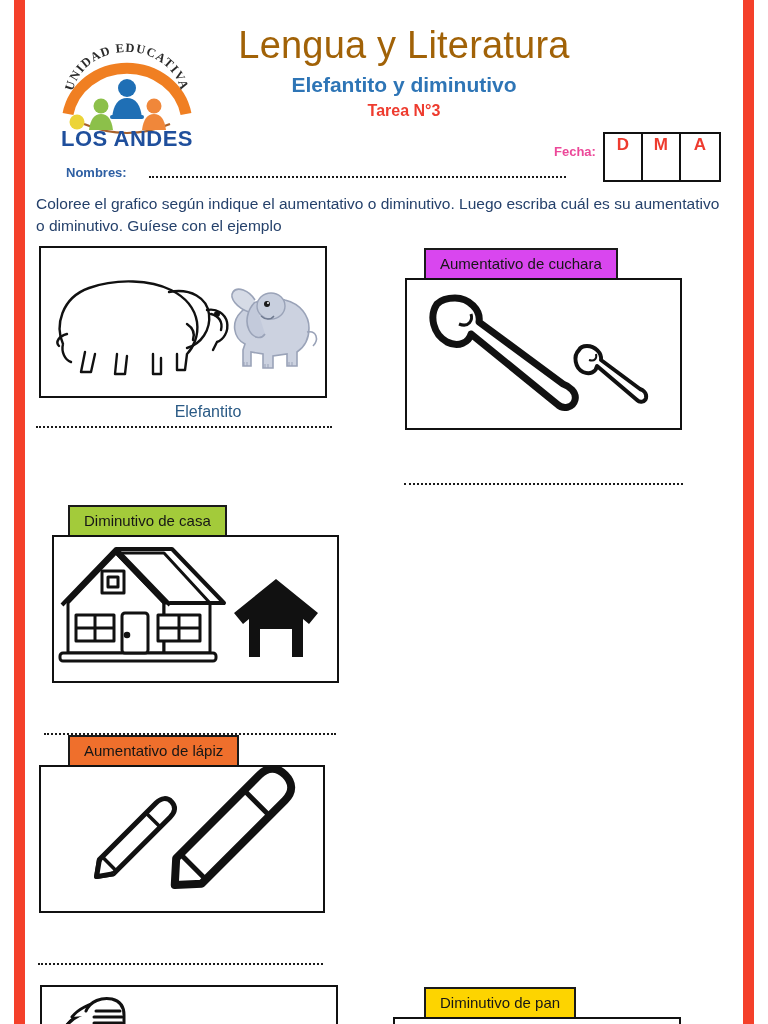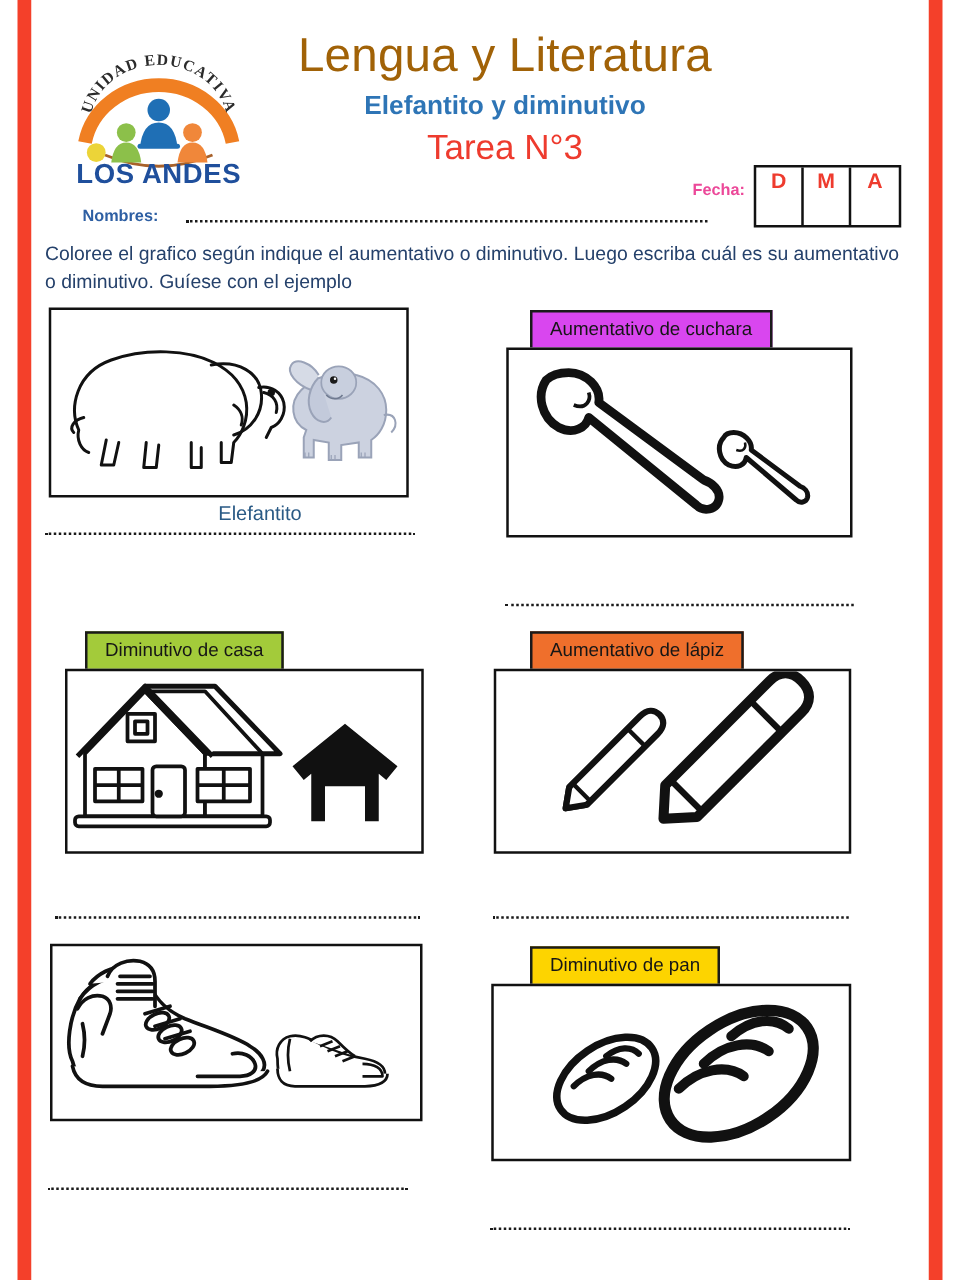--- a/index.html
+++ b/index.html
@@ -24,21 +24,21 @@
 
   .titles { position:absolute; left:170px; top:14px; width:400px; text-align:center; }
   .t-main {
     font-size:38px; font-weight:normal; color:#a16207; letter-spacing:.2px;
     line-height:1.15;
   }
   .t-sub {
     font-size:21px; font-weight:bold; color:#2e75b6; margin-top:4px; line-height:1.2;
   }
   .t-task {
-    font-size:28px; font-weight:normal; color:#ee3b2e; margin-top:5px;
+    font-size:16px; font-weight:bold; color:#ee3b2e; margin-top:5px;
   }
 
   .fecha-wrap { position:absolute; left:520px; top:122px; display:flex; align-items:flex-start; }
   .fecha-label { font-size:13px; font-weight:bold; color:#ec4899; margin-right:7px; margin-top:12px; }
   .dma { display:flex; border:2px solid #111; }
   .dma-cell {
     width:38px; height:46px; border-right:2px solid #111;
     display:flex; align-items:flex-start; justify-content:center;
     padding-top:1px;
   }
@@ -91,21 +91,21 @@
   }
   .ansline { border-bottom:2px dotted #1a1a1a; margin-top:3px; }
   .r1 .cell:first-child .ansline { width:296px; margin-left:2px; }
   .r1 .cell:last-child  .ansline { width:279px; margin-left:14px; margin-top:28px; }
   .r2 .cell:first-child .ansline { width:292px; margin-left:10px; margin-top:25px; }
   .r2 .cell:last-child  .ansline { width:285px; margin-left:4px; margin-top:25px; }
   .r3 .cell:first-child .ansline { width:288px; margin-left:4px; margin-top:28px; }
   .r3 .cell:last-child  .ansline { width:288px; margin-left:2px; margin-top:28px; }
 
   .row.r1 { margin-top:0px; }
-  .row.r2 { margin-top:20px; }
+  .row.r2 { margin-top:20px;flex-direction:column; }
   .row.r3 { margin-top:22px; }
 </style>
 </head>
 <body>
 
 <div class="page">
 
   <div class="rail left"></div>
   <div class="rail right"></div>
 

